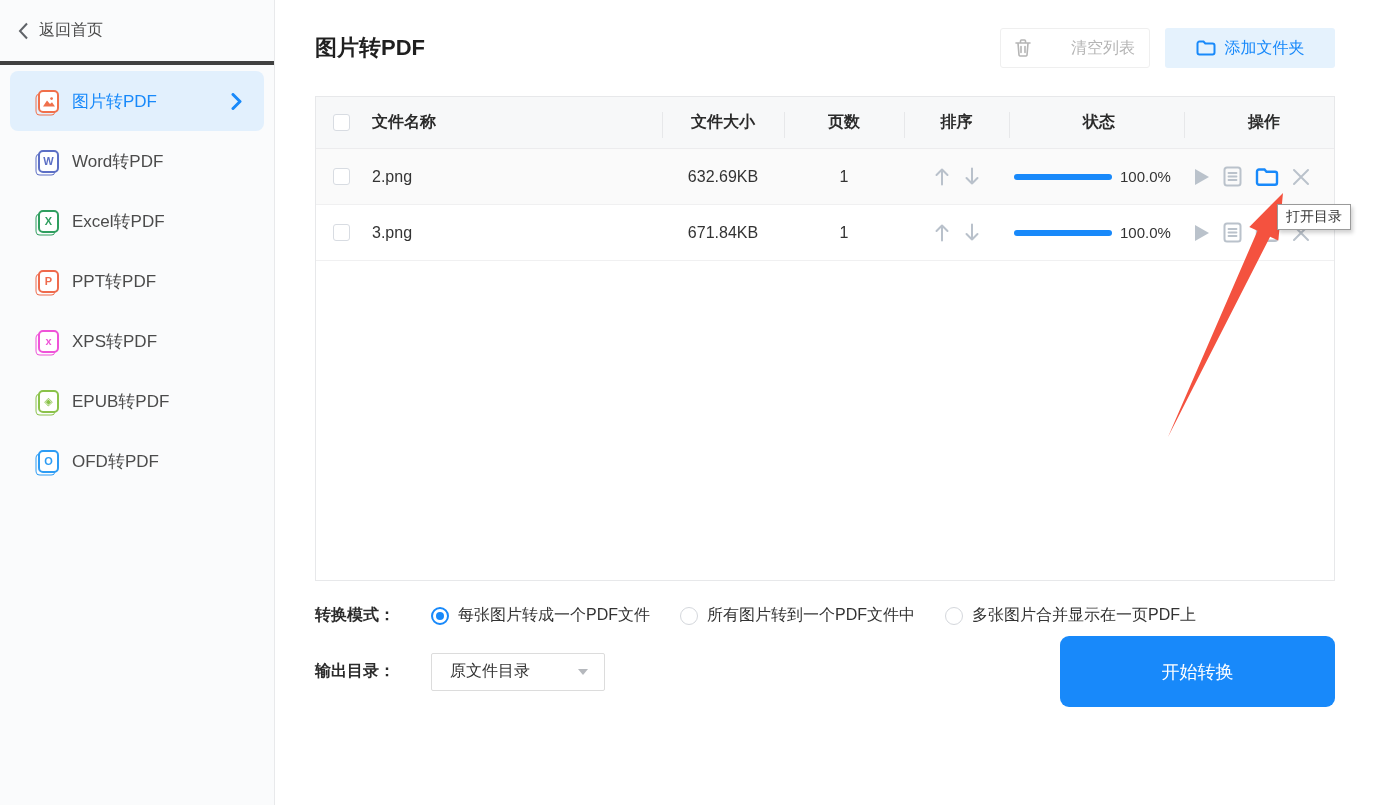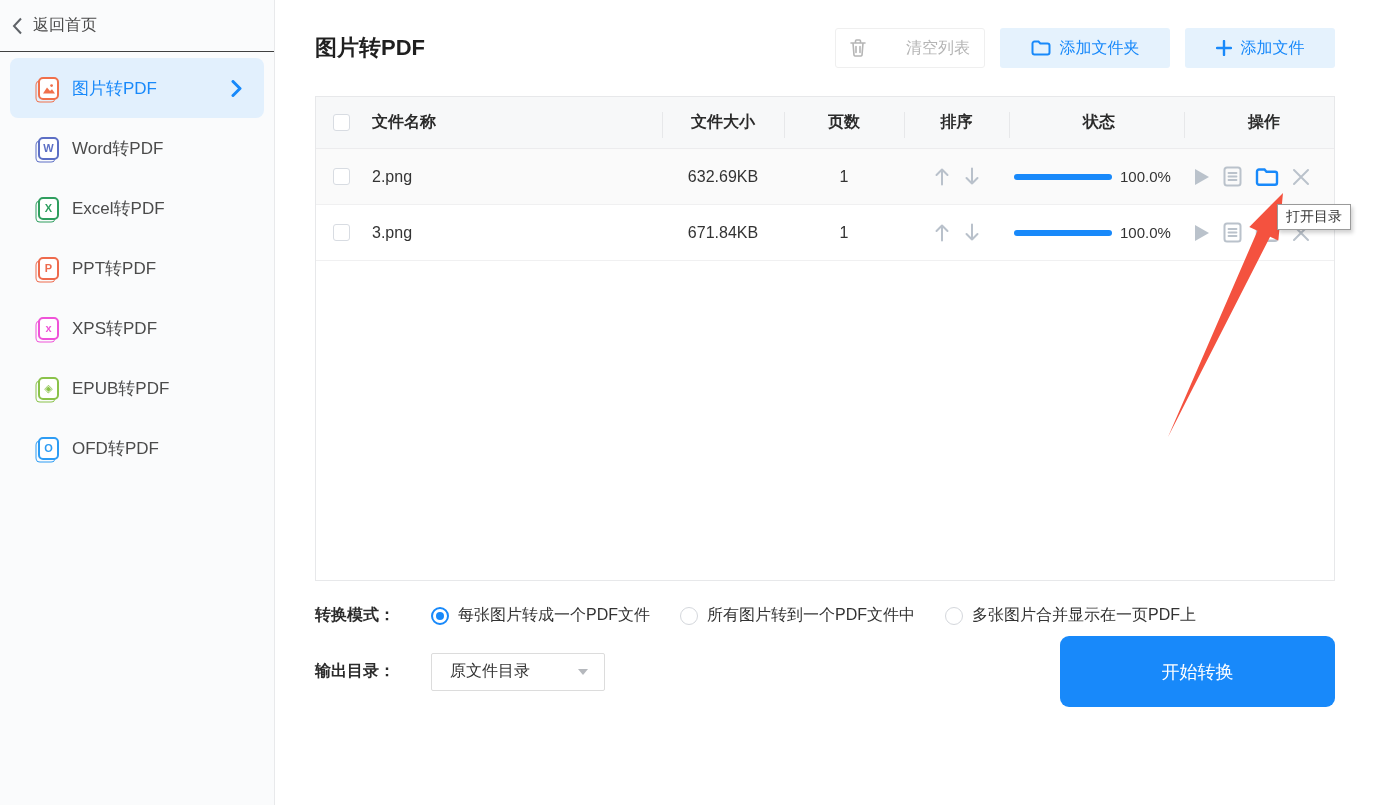--- a/index.html
+++ b/index.html
@@ -2,22 +2,22 @@
 <html><head>
 <meta charset="utf-8">
 <style>
   * { margin:0; padding:0; box-sizing:border-box; }
   html,body { width:1375px; height:805px; overflow:hidden; background:#fff;
               font-family:"Liberation Sans","DejaVu Sans",sans-serif; color:#333; }
   .app { display:flex; width:100%; height:100%; position:relative; }
 
   
   .sidebar { width:275px; height:100%; background:#fafbfc; border-right:1px solid #e8e9eb; flex:none; }
-  .back-row { height:52px; display:flex; align-items:center; padding-left:12px;
-              border-bottom:1px solid #404040; cursor:pointer; }
+  .back-row { height:65px; display:flex; align-items:center; padding-left:18px;
+              border-bottom:4px solid #404040; cursor:pointer; }
   .back-row .back-label { font-size:16px; color:#4a4a4a; margin-left:10px; }
   .menu { padding-top:6px; }
   .sb-item { height:60px; display:flex; align-items:center; padding-left:38px; cursor:pointer; }
   .sb-item.active { margin:0 10px; padding-left:28px; background:#e2f0fd; border-radius:8px; }
   .sb-label { font-size:17px; color:#4b4b4b; margin-left:13px; }
   .sb-item.active .sb-label { color:#1889fa; }
   .chev-right { margin-left:auto; margin-right:22px; }
 
   .doc-icon { width:21px; height:23px; border:2px solid currentColor; border-radius:5px;
               background:#fff; display:flex; align-items:center; justify-content:center;
@@ -166,26 +166,20 @@
               <path d="M1 4 h14 M5.5 4 V2 a1 1 0 0 1 1-1 h3 a1 1 0 0 1 1 1 v2 M3 4 l1 12.2 a1 1 0 0 0 1 .8 h6 a1 1 0 0 0 1-.8 L13 4 M6 7.5 v6 M10 7.5 v6" fill="none" stroke="#b5b5b5" stroke-width="1.6" stroke-linecap="round"></path>
             </svg>
           <span>清空列表</span>
         </button>
         <button class="btn btn-blue btn-addfolder">
           <svg width="20" height="16" viewBox="0 0 20 16">
               <path d="M1.5 3.5 a2 2 0 0 1 2-2 h4 l1.8 2 h7.2 a2 2 0 0 1 2 2 v7 a2 2 0 0 1 -2 2 h-13 a2 2 0 0 1 -2-2 Z" fill="none" stroke="#1889fa" stroke-width="2"></path>
             </svg>
           <span>添加文件夹</span>
         </button>
-        <button class="btn btn-blue btn-addfile">
-          <svg width="16" height="16" viewBox="0 0 16 16">
-              <path d="M8 1 v14 M1 8 h14" stroke="#1889fa" stroke-width="2.4" stroke-linecap="round"></path>
-            </svg>
-          <span>添加文件</span>
-        </button>
       </div>
     </div>
 
     <div class="table">
       <div class="t-head">
         <div class="col-check">
             <span class="checkbox"></span>
           </div>
         <div class="col-name">文件名称</div>
         <div class="col-size">文件大小</div>

